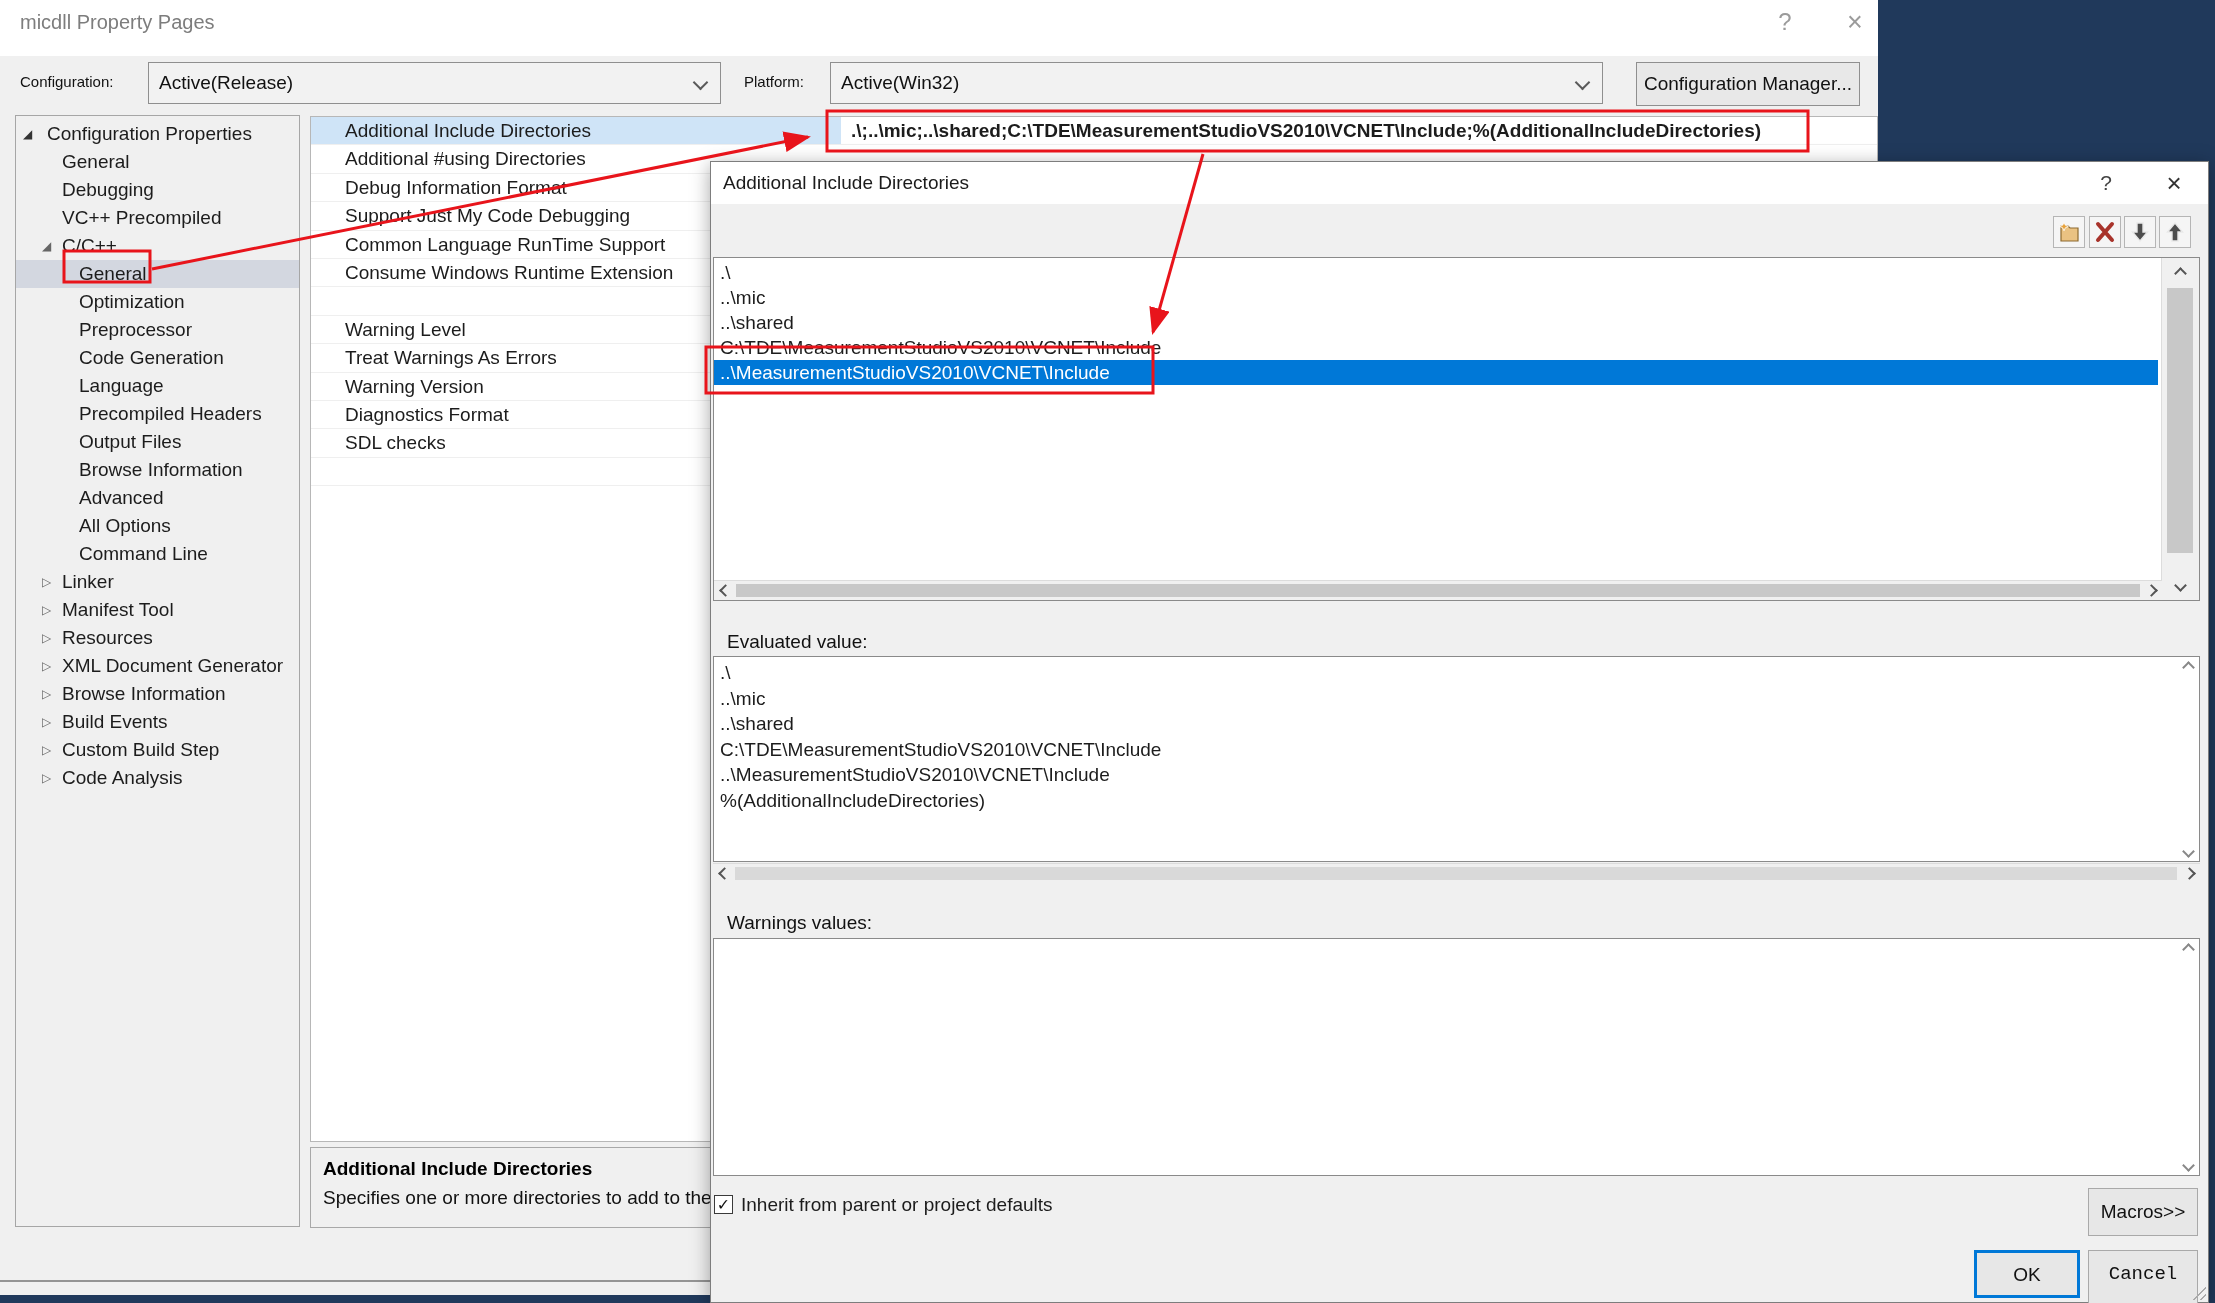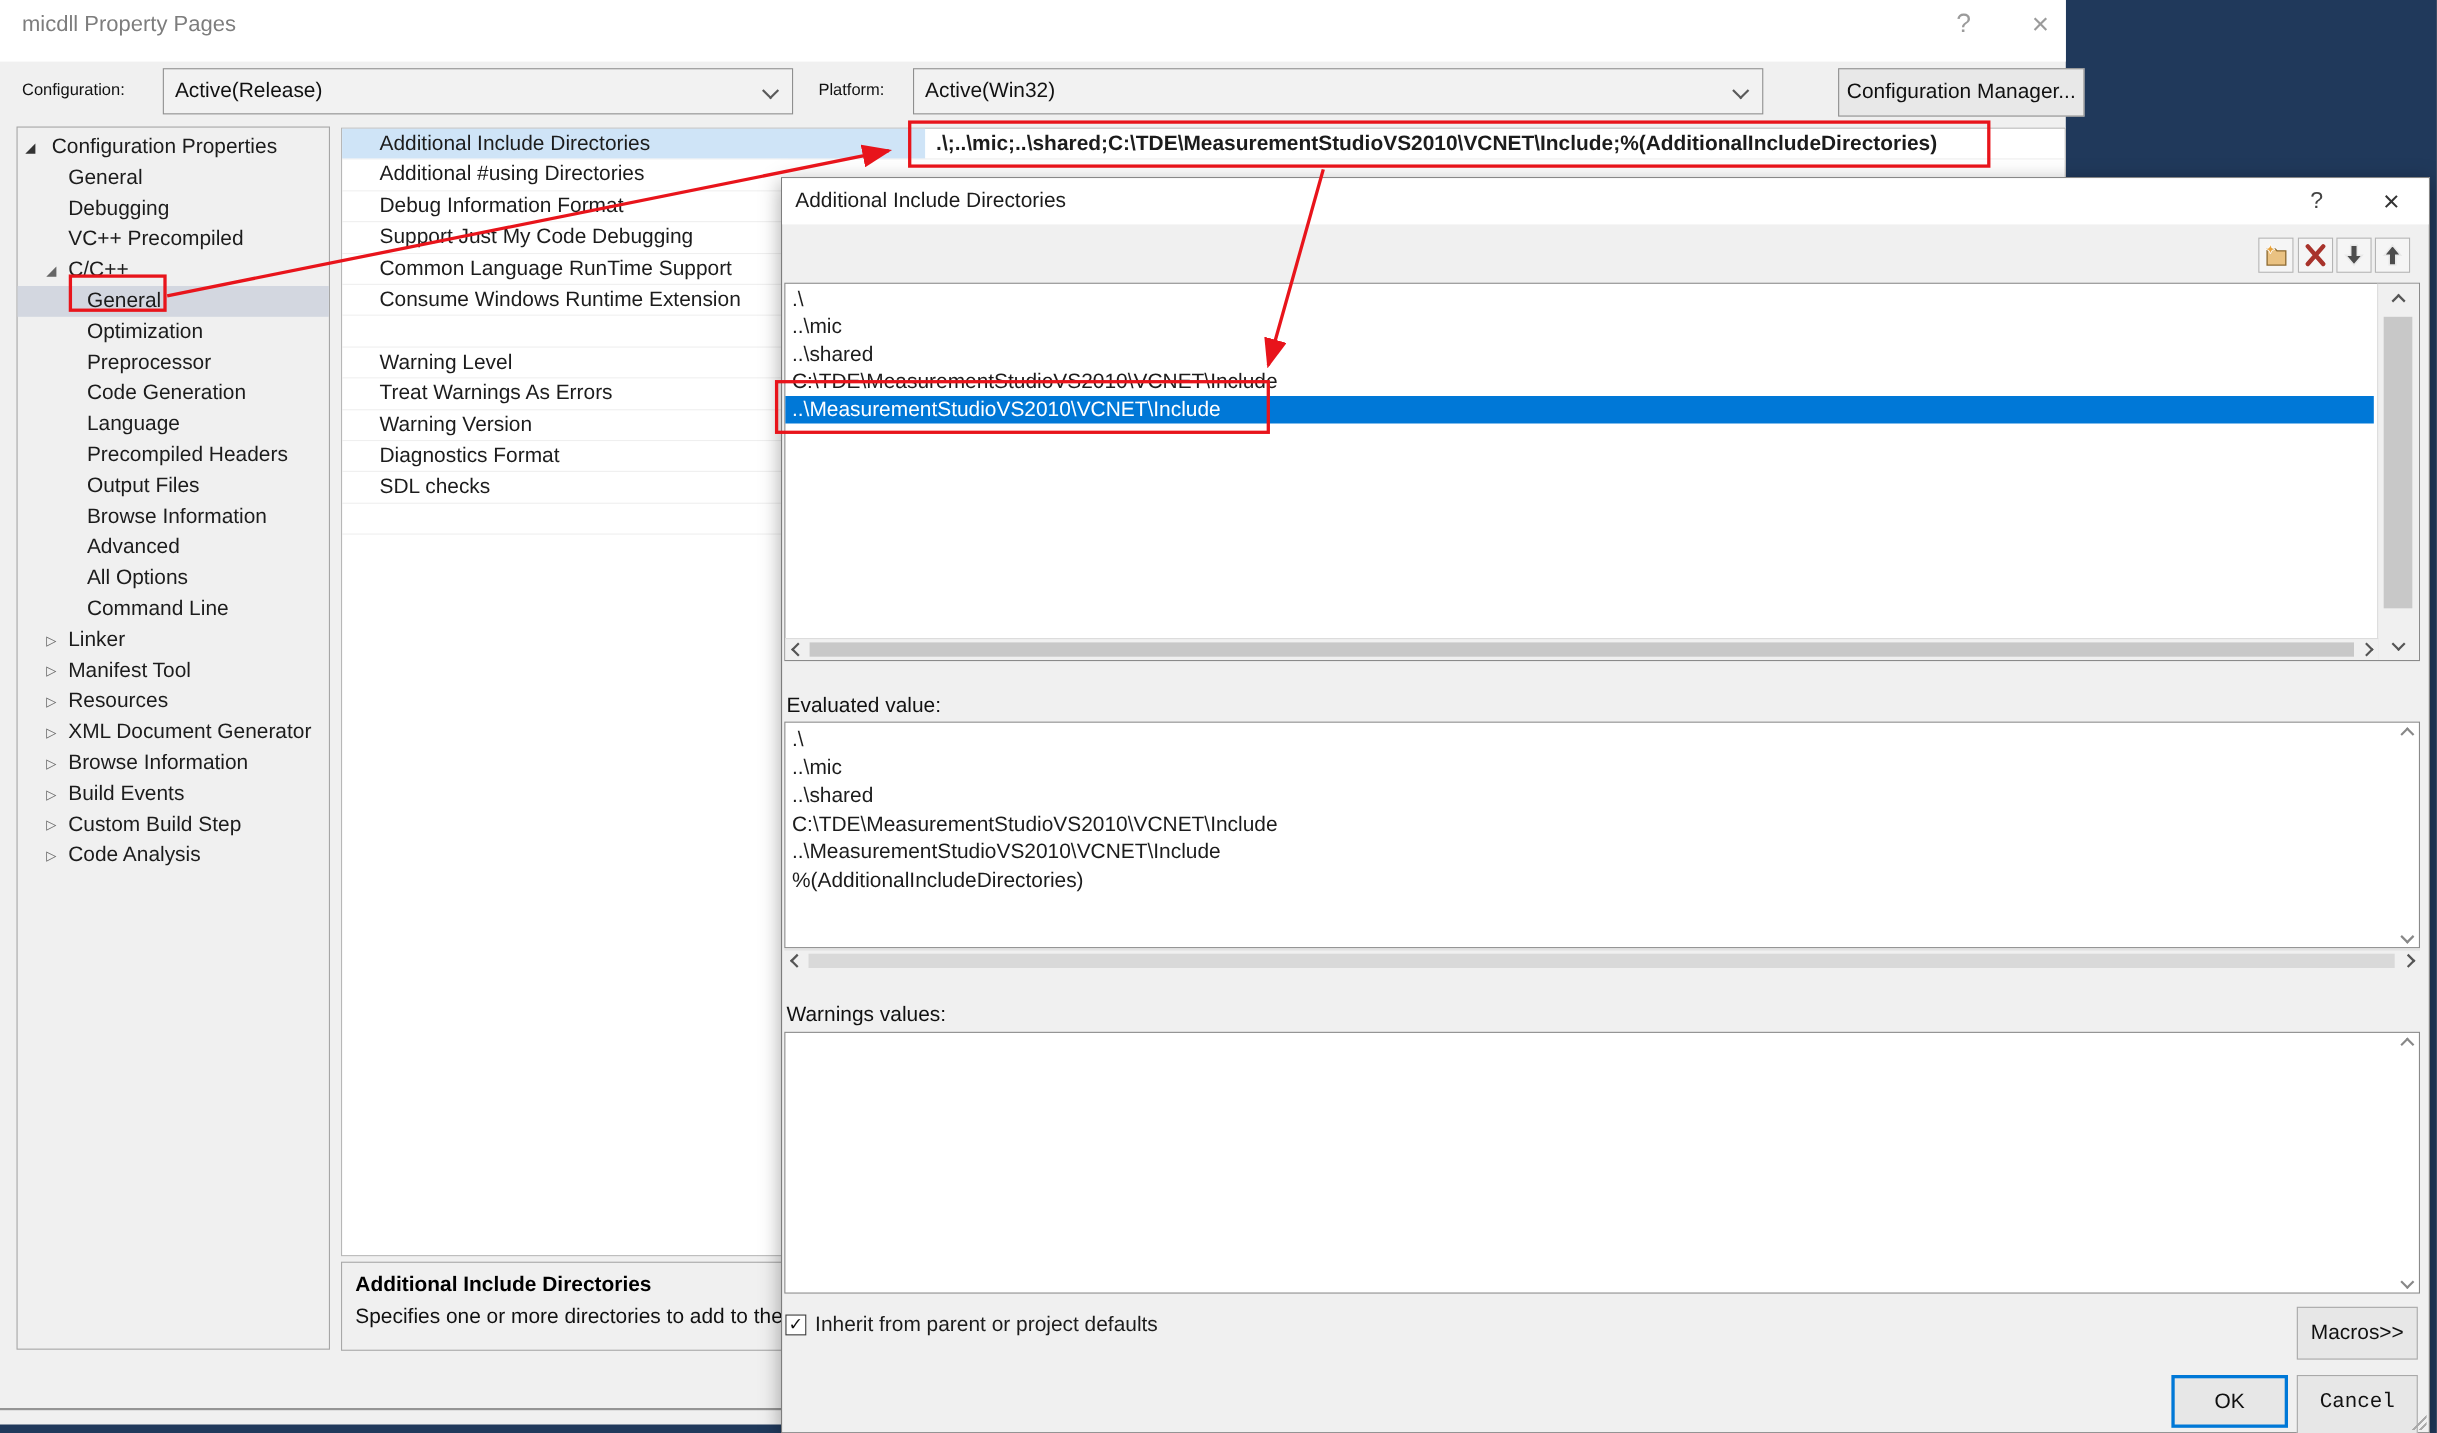--- a/index.html
+++ b/index.html
@@ -17,21 +17,21 @@
   .row-label{position:absolute;top:60px;height:44px;line-height:44px;font-size:15px;color:#111;}
   .combo{position:absolute;top:62px;height:42px;background:#f2f2f2;border:1px solid #8f8f8f;box-sizing:border-box;}
   .combo .cval{position:absolute;left:10px;top:0;height:40px;line-height:40px;font-size:19px;color:#111;white-space:nowrap;}
   .chev{display:inline-block;width:9px;height:9px;border-right:2px solid #5a5a5a;border-bottom:2px solid #5a5a5a;}
   .chev.down{transform:rotate(45deg);}
   .chev.up{transform:rotate(-135deg);}
   .chev.left{transform:rotate(135deg);}
   .chev.right{transform:rotate(-45deg);}
   .combo .cchev{position:absolute;right:14px;top:14px;}
   .btn{background:#e8e8e8;border:1px solid #8f8f8f;box-sizing:border-box;text-align:center;font-size:19px;color:#111;}
-  .cfgmgr{position:absolute;left:1636px;top:62px;width:224px;height:44px;line-height:42px;margin-left:35px;}
+  .cfgmgr{position:absolute;left:1636px;top:62px;width:224px;height:44px;line-height:42px;}
 
   
   .tree-panel{position:absolute;left:15px;top:115px;width:285px;height:1112px;background:#f0f0f0;
               border:1px solid #a6a6a6;box-sizing:border-box;padding-top:4px;}
   .trow{position:relative;height:28px;line-height:28px;font-size:19px;white-space:nowrap;}
   .trow.selected{background:#d3d7e0;}
   .tarrow{position:absolute;top:0;font-size:12px;color:#333;}
   .lvl0 .tarrow{left:7px;}
   .lvl1 .tarrow{left:26px;color:#666;}
   .lvl0 .tlabel{padding-left:31px;}
@@ -72,21 +72,21 @@
   .lrow.sel{background:#0078d7;color:#fff;}
 
   .vscroll{position:absolute;right:0;top:0;width:37px;height:342px;background:#f0f0f0;border-left:1px solid #dcdcdc;}
   .vthumb{position:absolute;left:5px;width:26px;background:#c8c8c8;}
   .sarrow{position:absolute;display:flex;align-items:center;justify-content:center;width:100%;height:26px;}
   .hscroll{position:absolute;left:0;bottom:0;height:19px;background:#f0f0f0;border-top:1px solid #dcdcdc;}
   .hthumb{position:absolute;top:3px;height:13px;background:#c8c8c8;}
   .harrow{position:absolute;top:0;display:flex;align-items:center;justify-content:center;width:22px;height:19px;}
   .chev.sm{width:7px;height:7px;border-width:2px;border-color:#555;}
 
-  .field-label{position:absolute;left:4px;height:24px;line-height:24px;font-size:19px;color:#111;}
+  .field-label{position:absolute;left:16px;height:24px;line-height:24px;font-size:19px;color:#111;}
   .valbox{position:absolute;left:2px;width:1487px;background:#fff;border:1px solid #8a8a8a;box-sizing:border-box;}
   .vline{padding-left:6px;height:25.6px;line-height:25.6px;font-size:19px;white-space:nowrap;}
   .thin-arrow{position:absolute;right:3px;width:16px;height:14px;display:flex;align-items:center;justify-content:center;}
 
   .checkbox{position:absolute;left:3px;top:1033px;width:19px;height:19px;background:#fff;border:1px solid #3a3a3a;
             box-sizing:border-box;text-align:center;line-height:17px;font-size:16px;color:#111;}
   .cb-label{position:absolute;left:30px;top:1030px;height:26px;line-height:26px;font-size:19px;}
 
   .dlg-btn{position:absolute;background:#e7e7e7;border:1px solid #a9a9a9;box-sizing:border-box;
            text-align:center;font-size:19px;color:#111;}

